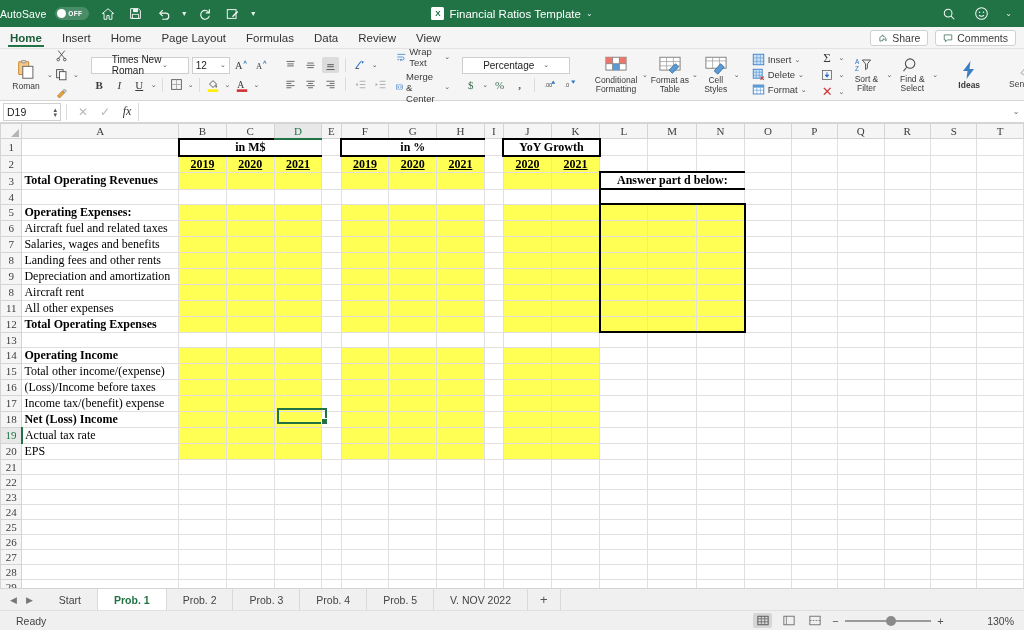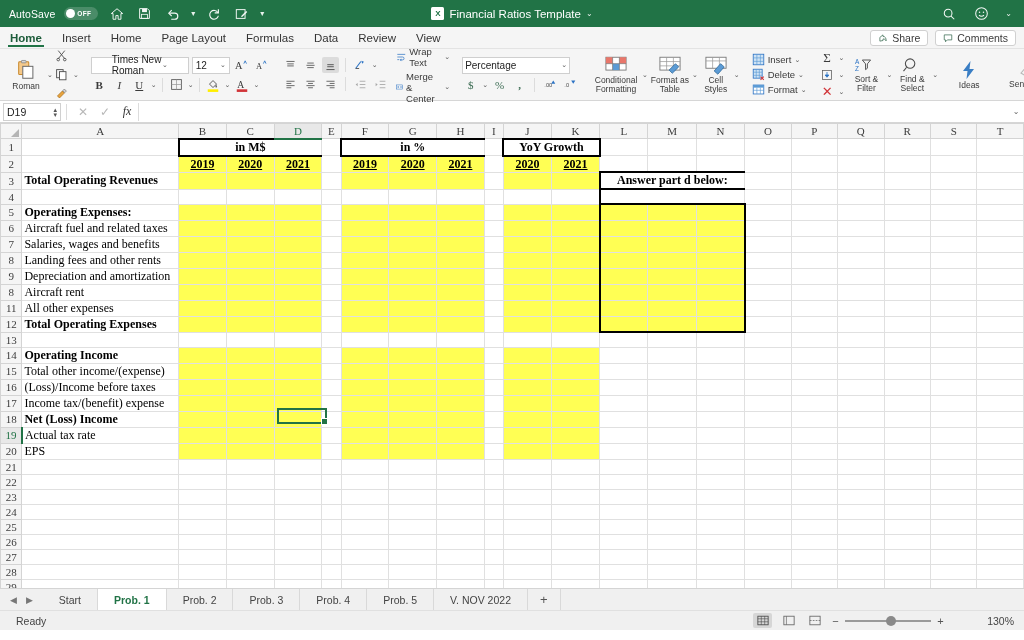--- a/index.html
+++ b/index.html
@@ -14,21 +14,21 @@
   
   .titlebar {
     height: 27px;
     background: #217346;
     display: flex;
     align-items: center;
     color: #ffffff;
     font-size: 11px;
     position: relative;
   }
-  .tb-left { display: flex; align-items: center; gap: 9px; padding-left: 9px; }
+  .tb-left { display: flex; align-items: center; gap: 9px; }
   .autosave-label { font-size: 10.5px; letter-spacing: .1px; }
   .autosave-toggle {
     width: 34px; height: 13px; border-radius: 7px;
     background: #4a8c68; display: flex; align-items: center;
     padding: 0 2px; gap: 2px;
   }
   .autosave-knob { width: 9px; height: 9px; border-radius: 50%; background: #ffffff; }
   .autosave-off { font-size: 6.5px; font-weight: bold; color: #ffffff; letter-spacing: .3px; }
   .tb-icon {
     width: 19px; height: 19px; display: flex;
@@ -102,21 +102,21 @@
     display: flex; align-items: center; padding: 0 20px;
     font-size: 10px; color: #222; justify-content: space-between;
   }
   .fontsize {
     width: 38px; height: 17px; border: 1px solid #cfcfcf; background: #ffffff;
     display: flex; align-items: center; padding: 0 3px;
     font-size: 10px; color: #222; justify-content: space-between;
   }
   .numfmt {
     width: 108px; height: 17px; border: 1px solid #cfcfcf; background: #ffffff;
-    display: flex; align-items: center; padding: 0 2px;
+    display: flex; align-items: center; padding: 0 20px;
     font-size: 10px; color: #222; justify-content: space-between;
   }
   .sq {
     width: 17px; height: 16px; display: flex; align-items: center;
     justify-content: center; font-size: 11px; color: #3a3a3a;
   }
   .sq.sel { background: #dcdcdc; border-radius: 2px; }
   .mini-caret { font-size: 7px; color: #555; }
   .txtbtn { display: flex; align-items: center; gap: 3px; font-size: 9.5px; color: #3a3a3a; }
   .dim { color: #b2b2b2; }
@@ -626,21 +626,21 @@
         <circle cx="8" cy="7" r="5" fill="none" stroke="#4a4a4a" stroke-width="1.1"></circle>
         <path d="M4.3 10.8L1 15" stroke="#4a4a4a" stroke-width="1.1"></path>
       </svg>
       <span class="lbl">Find &amp; Select</span>
     </div>
     <span class="mini-caret">⌄</span>
   </div>
   <div class="rsep"></div>
 
   <div class="rgroup">
-    <div class="bigbtn" style="width:38px;">
+    <div class="bigbtn" style="width:38px;font-weight:bold;">
       <svg width="20" height="20" viewBox="0 0 20 20">
         <path d="M11.5 1L4 11h4.5L7.5 19 15 9h-4.5z" fill="#3a7ec4"></path>
       </svg>
       <span class="lbl">Ideas</span>
     </div>
   </div>
   <div class="rsep"></div>
 
   <div class="rgroup">
     <div class="bigbtn" style="width:56px;">

